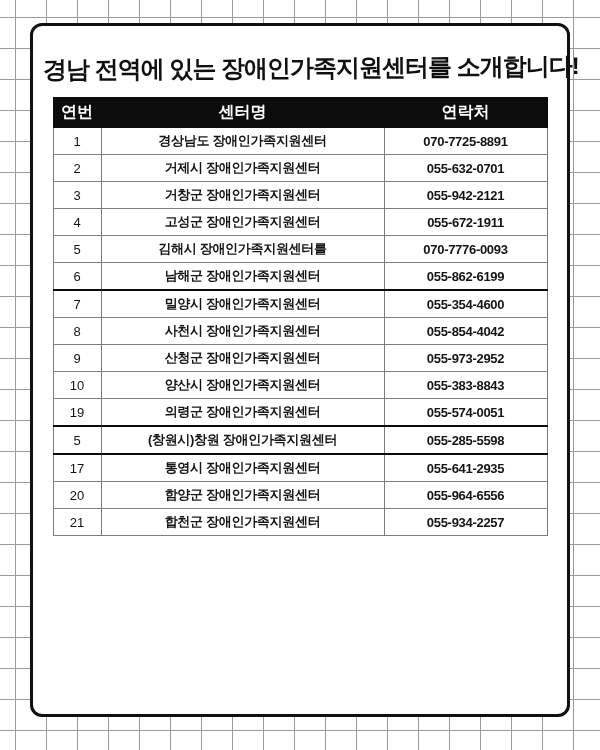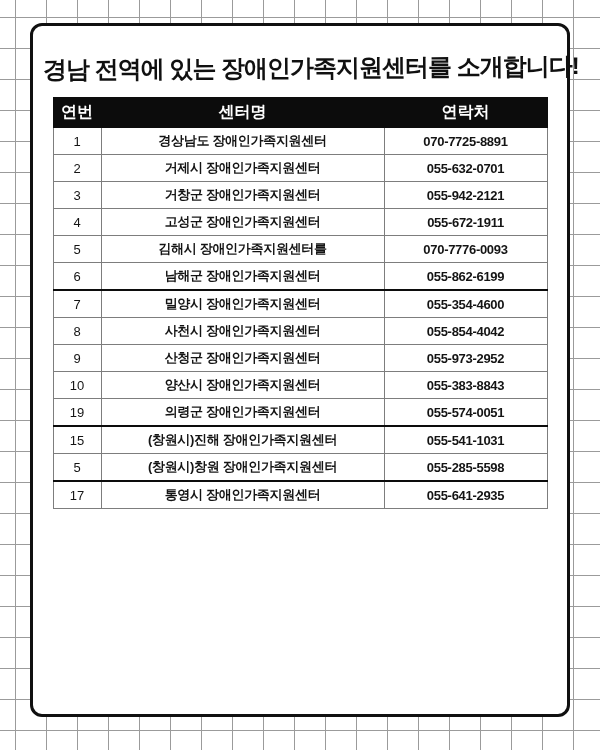--- a/index.html
+++ b/index.html
@@ -145,31 +145,36 @@
           <tr>
             <td class="cell-no">10</td>
             <td class="cell-name">양산시 장애인가족지원센터</td>
             <td class="cell-phone">055-383-8843</td>
           </tr>
           <tr class="group-end">
             <td class="cell-no">19</td>
             <td class="cell-name">의령군 장애인가족지원센터</td>
             <td class="cell-phone">055-574-0051</td>
           </tr>
-          <tr>
-            <td class="cell-no">15</td>
-            <td class="cell-name">(창원시)진해 장애인가족지원센터</td>
-            <td class="cell-phone">055-541-1031</td>
-          </tr>
           <tr class="group-end">
             <td class="cell-no">5</td>
             <td class="cell-name">(창원시)창원 장애인가족지원센터</td>
             <td class="cell-phone">055-285-5598</td>
           </tr>
           <tr>
             <td class="cell-no">17</td>
             <td class="cell-name">통영시 장애인가족지원센터</td>
             <td class="cell-phone">055-641-2935</td>
           </tr>
+          <tr>
+            <td class="cell-no">20</td>
+            <td class="cell-name">함양군 장애인가족지원센터</td>
+            <td class="cell-phone">055-964-6556</td>
+          </tr>
+          <tr>
+            <td class="cell-no">21</td>
+            <td class="cell-name">합천군 장애인가족지원센터</td>
+            <td class="cell-phone">055-934-2257</td>
+          </tr>
         </tbody>
     </table>
   </div>
 </div>
 
 </body></html>

